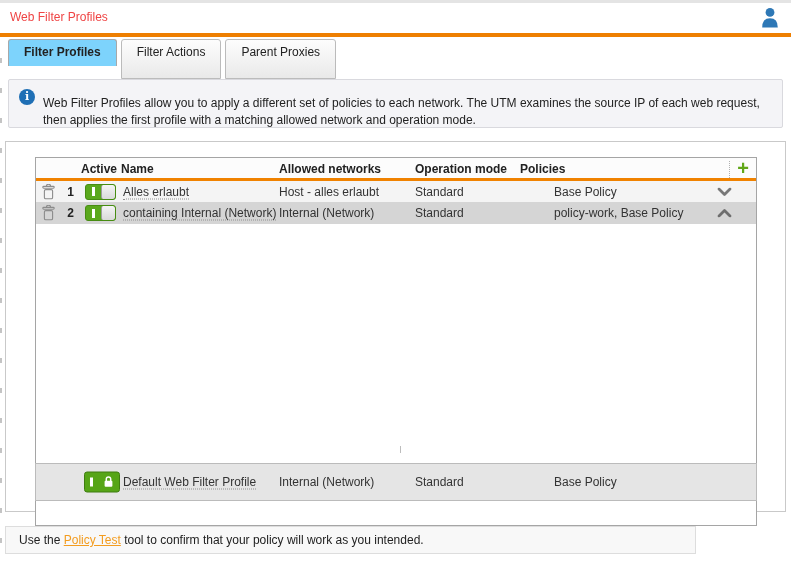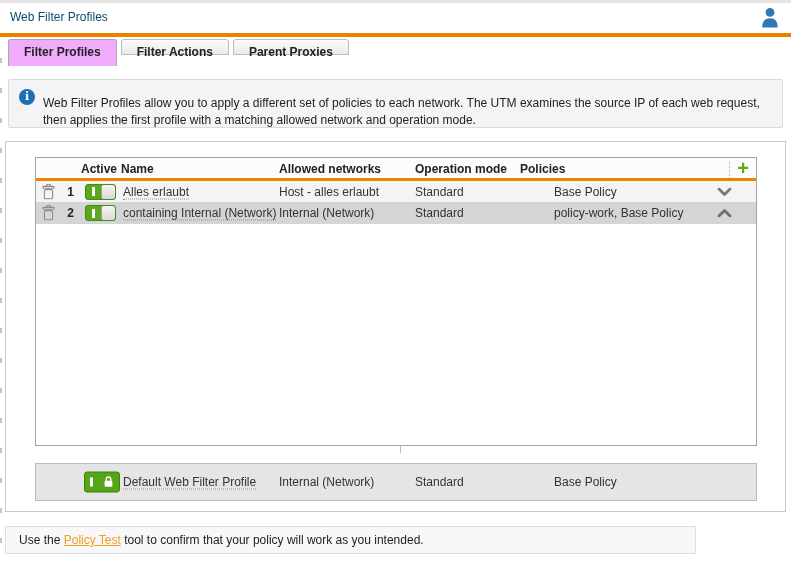--- a/index.html
+++ b/index.html
@@ -2,43 +2,43 @@
 <html><head>
 <meta charset="utf-8">
 <style>
   * { margin:0; padding:0; box-sizing:border-box; }
   html,body { background:#fff; }
   body { font-family:"Liberation Sans","DejaVu Sans",sans-serif; font-size:12px; color:#333; }
   .page { position:relative; width:791px; height:577px; background:#fff; overflow:hidden; }
 
   
   .topstrip { position:absolute; left:0; top:0; width:791px; height:3px; background:#e4e4e4; }
-  .titlebar-title { position:absolute; left:10px; top:10px; color:#0c4a6e; font-size:12px; }
+  .titlebar-title { position:absolute; left:10px; top:10px; color:#ef4444; font-size:12px; }
   .user-icon { position:absolute; right:12px; top:7px; width:18px; height:21px; cursor:pointer; }
   .orange-rule { position:absolute; left:0; top:33px; width:791px; height:4px; background:#ee7f01; }
 
   
   .tabs { position:absolute; left:8px; top:39px; display:flex; align-items:flex-start; }
   .tab { display:inline-block; padding:5px 15px 5px; border:1px solid #bbb; border-radius:3px 3px 0 0;
-         background:linear-gradient(#fdfdfd,#e9e9e9); margin-right:4px; color:#222; cursor:pointer; height:16px;font-weight:bold; }
-  .tab.active { background:#f0abfc; font-weight:bold; border-color:#a8a8a8; height:27px; border-bottom:none; }
+         background:linear-gradient(#fdfdfd,#e9e9e9); margin-right:4px; color:#222; cursor:pointer; height:40px; }
+  .tab.active { background:#7dd3fc; font-weight:bold; border-color:#a8a8a8; height:27px; border-bottom:none; }
 
   
   .infobox { position:absolute; left:8px; top:79px; width:775px; height:49px; background:#f4f4f7;
              border:1px solid #d9d9de; border-radius:2px; }
   .info-icon { position:absolute; left:10px; top:9px; width:16px; height:16px; border-radius:50%;
                background:#1f6fb5; color:#fff; font-weight:bold; font-size:11px; text-align:center;
                line-height:16px; font-family:"DejaVu Serif",serif; }
   .info-text { position:absolute; left:34px; top:15px; width:730px; line-height:17px; color:#222; }
 
   
   .panel { position:absolute; left:5px; top:141px; width:781px; height:371px; background:#fff; border:1px solid #c9c9c9; }
 
   
-  .ftable { position:absolute; left:29px; top:15px; width:722px; height:289px; border:1px solid #a5a5a5; background:#fff; }
+  .ftable { position:absolute; left:29px; top:15px; width:722px; height:369px; border:1px solid #a5a5a5; background:#fff; }
   .thead { position:relative; height:23px; background:#fcfcfc; border-bottom:3px solid #f08200; }
   .th { position:absolute; top:4px; font-weight:bold; color:#222; }
   .add-button { position:absolute; right:4px; top:-1px; width:18px; height:22px; color:#61a718; font-size:20px;
                 font-weight:bold; text-align:center; line-height:22px; cursor:pointer; }
   .head-sep { position:absolute; right:26px; top:3px; height:17px; width:0; border-left:1px dotted #b0b0b0; }
 
   .trow { position:relative; height:21px; background:#f4f4f4; }
   .trow.selected { height:22px; background:#d5d5d5; }
   .cell { position:absolute; top:50%; transform:translateY(-50%); white-space:nowrap;text-align:center; }
   .c-trash { left:6px; cursor:pointer; line-height:0; }

